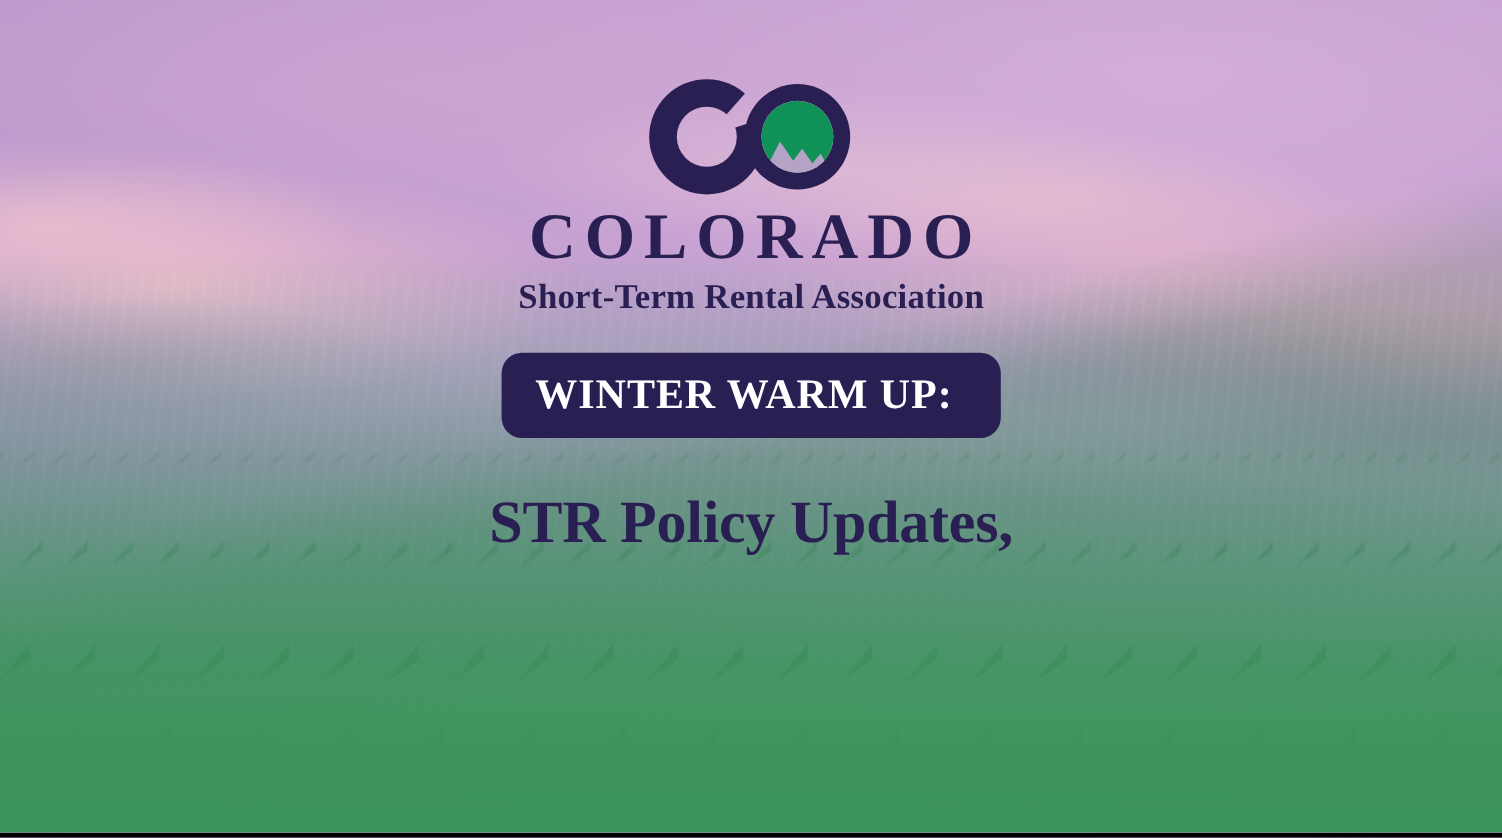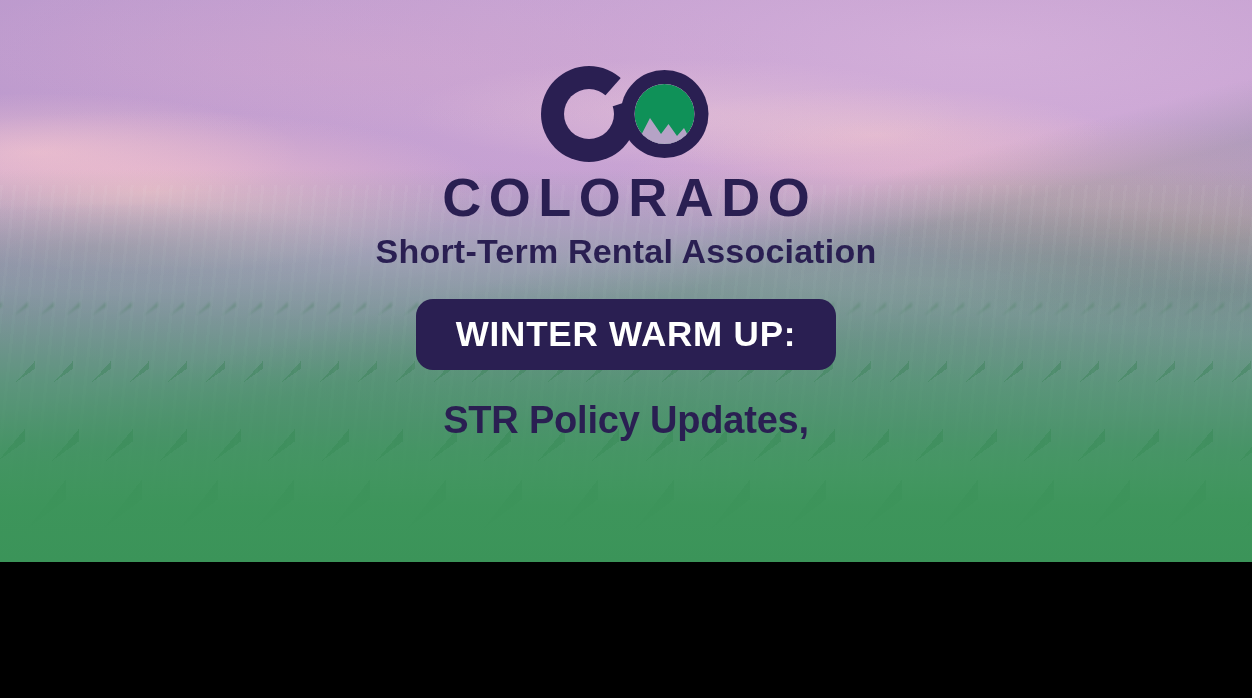--- a/index.html
+++ b/index.html
@@ -3,23 +3,23 @@
 <meta charset="utf-8">
 <style>
   html, body {
     margin: 0;
     padding: 0;
     background: #000;
   }
   #canvas {
     position: relative;
     width: 1252px;
-    height: 562px;
+    height: 694px;
     overflow: hidden;
-    font-family: Liberation Sans, sans-serif;
+    font-family: Liberation Serif, serif;
     background: #8b5cf6;
   }
 
   
   .bg-layer { position: absolute; inset: 0; }
 
   
   #sky {
     background:
       radial-gradient(120% 70% at 78% 8%, #d8b3dc 0%, #c9a4d4 38%, #bb99cd 70%, #b391c8 100%);
@@ -151,47 +151,47 @@
     color: #2a1f52;
     font-size: 54px;
     font-weight: 700;
     letter-spacing: 7.5px;
     line-height: 1;
     text-indent: 7.5px;
   }
   #subwordmark {
     margin-top: 10px;
     color: #2a1f52;
-    font-size: 34px;
+    font-size: 29px;
     font-weight: 600;
     letter-spacing: 0.2px;
     line-height: 1;
   }
 
   
   #badge {
     margin-top: 31px;
     background: #2a1f52;
     border-radius: 17px;
-    padding: 17px 40px 19px 40px;
+    padding: 17px 40px 19px 28px;
   }
   #badge-text {
     color: #ffffff;
     font-size: 35px;
     font-weight: 700;
     letter-spacing: 0.8px;
     line-height: 1;
     white-space: nowrap;
   }
 
   
   #headline {
-    margin-top: 26px;
+    margin-top: 38px;
     color: #2a1f52;
-    font-size: 38px;
+    font-size: 50px;
     font-weight: 700;
     line-height: 1.3;
     text-align: center;
     letter-spacing: -0.2px;
   }
   #headline .hl-line { display: block; }
 
   
   #datetime {
     margin-top: 30px;

